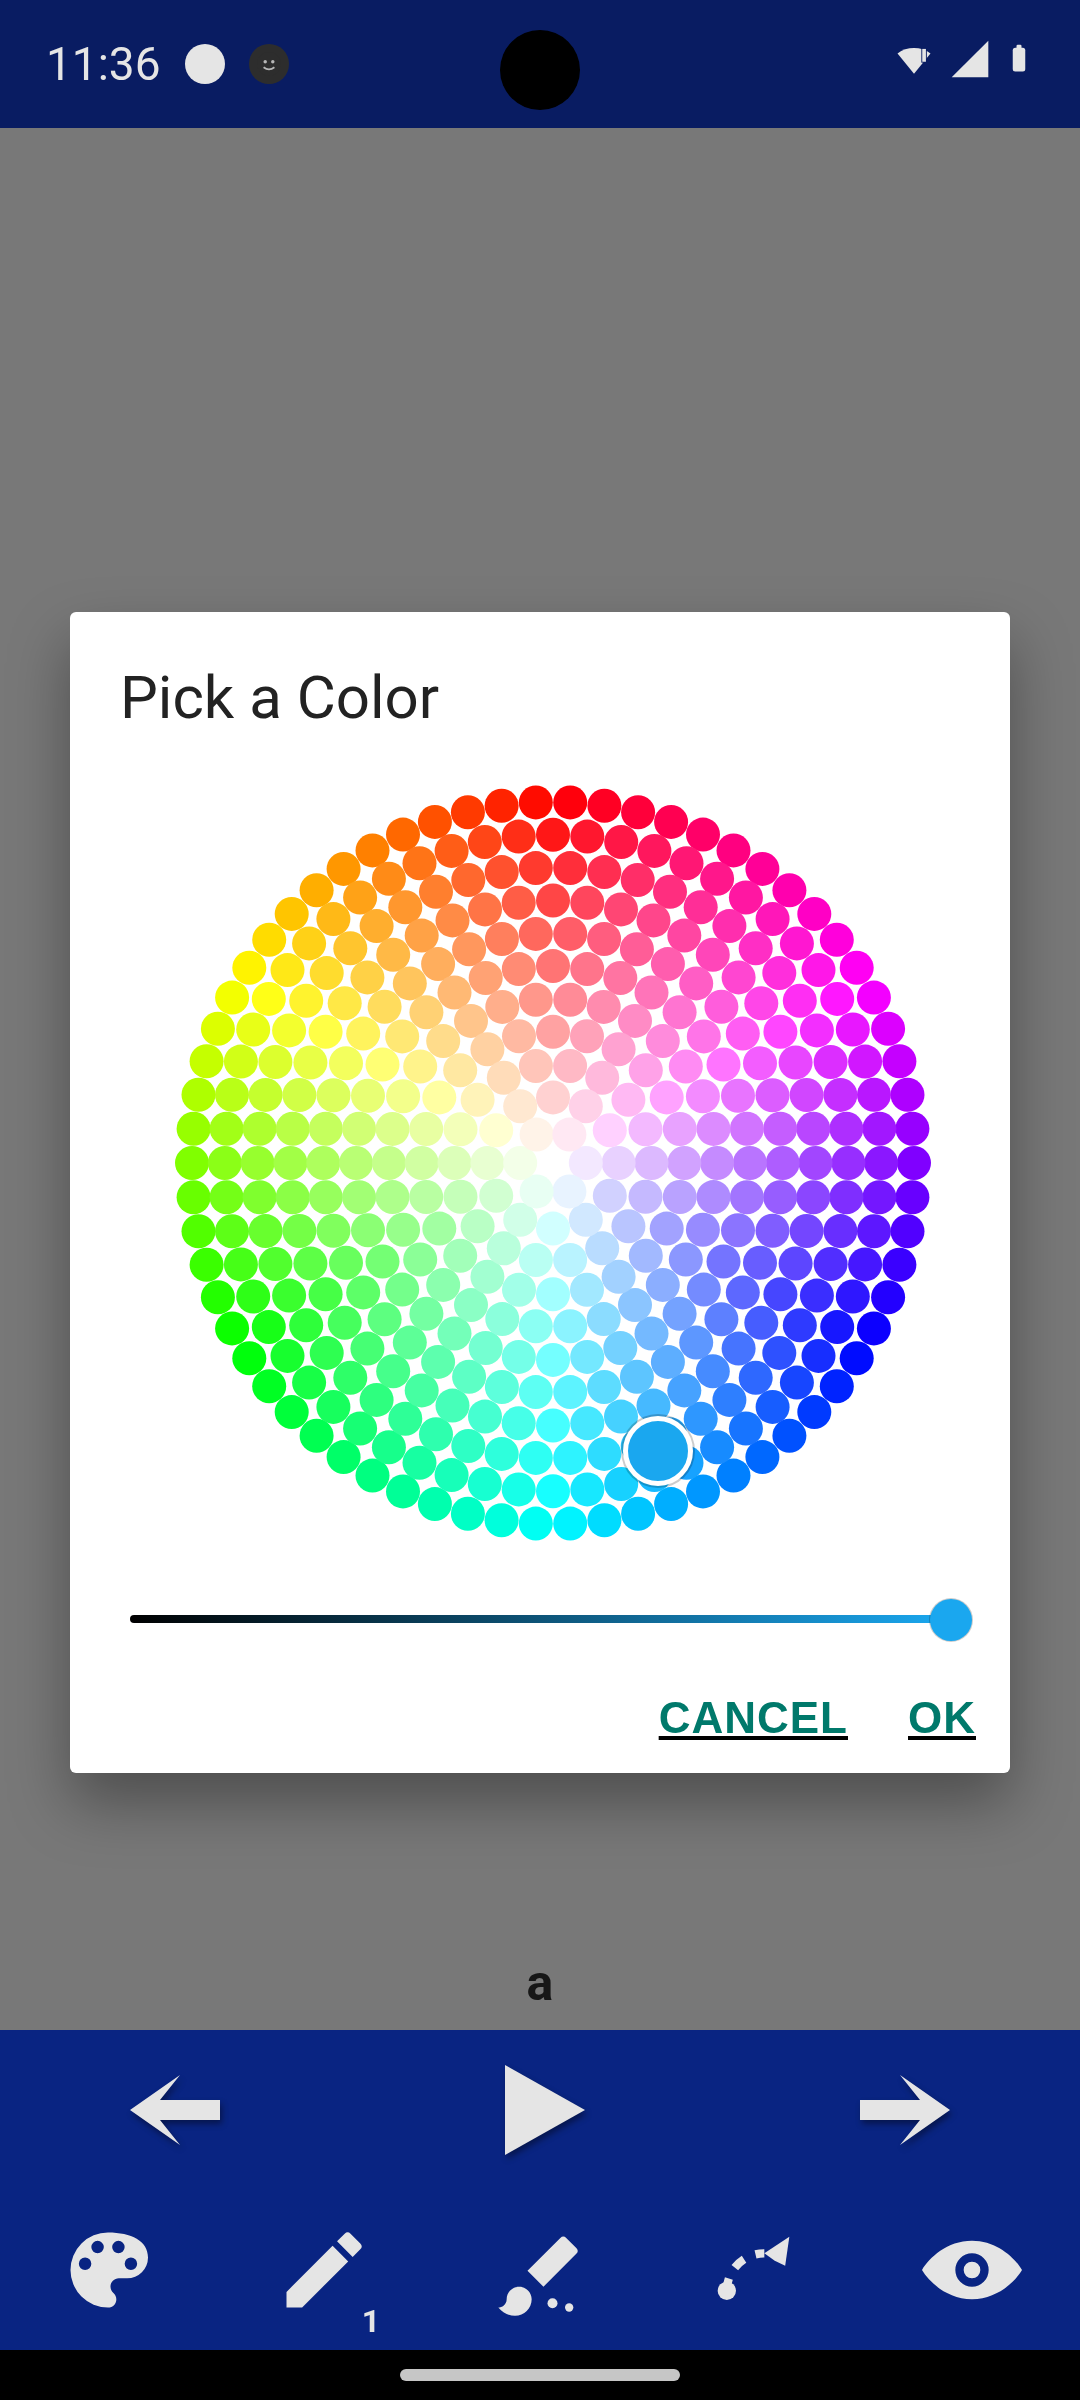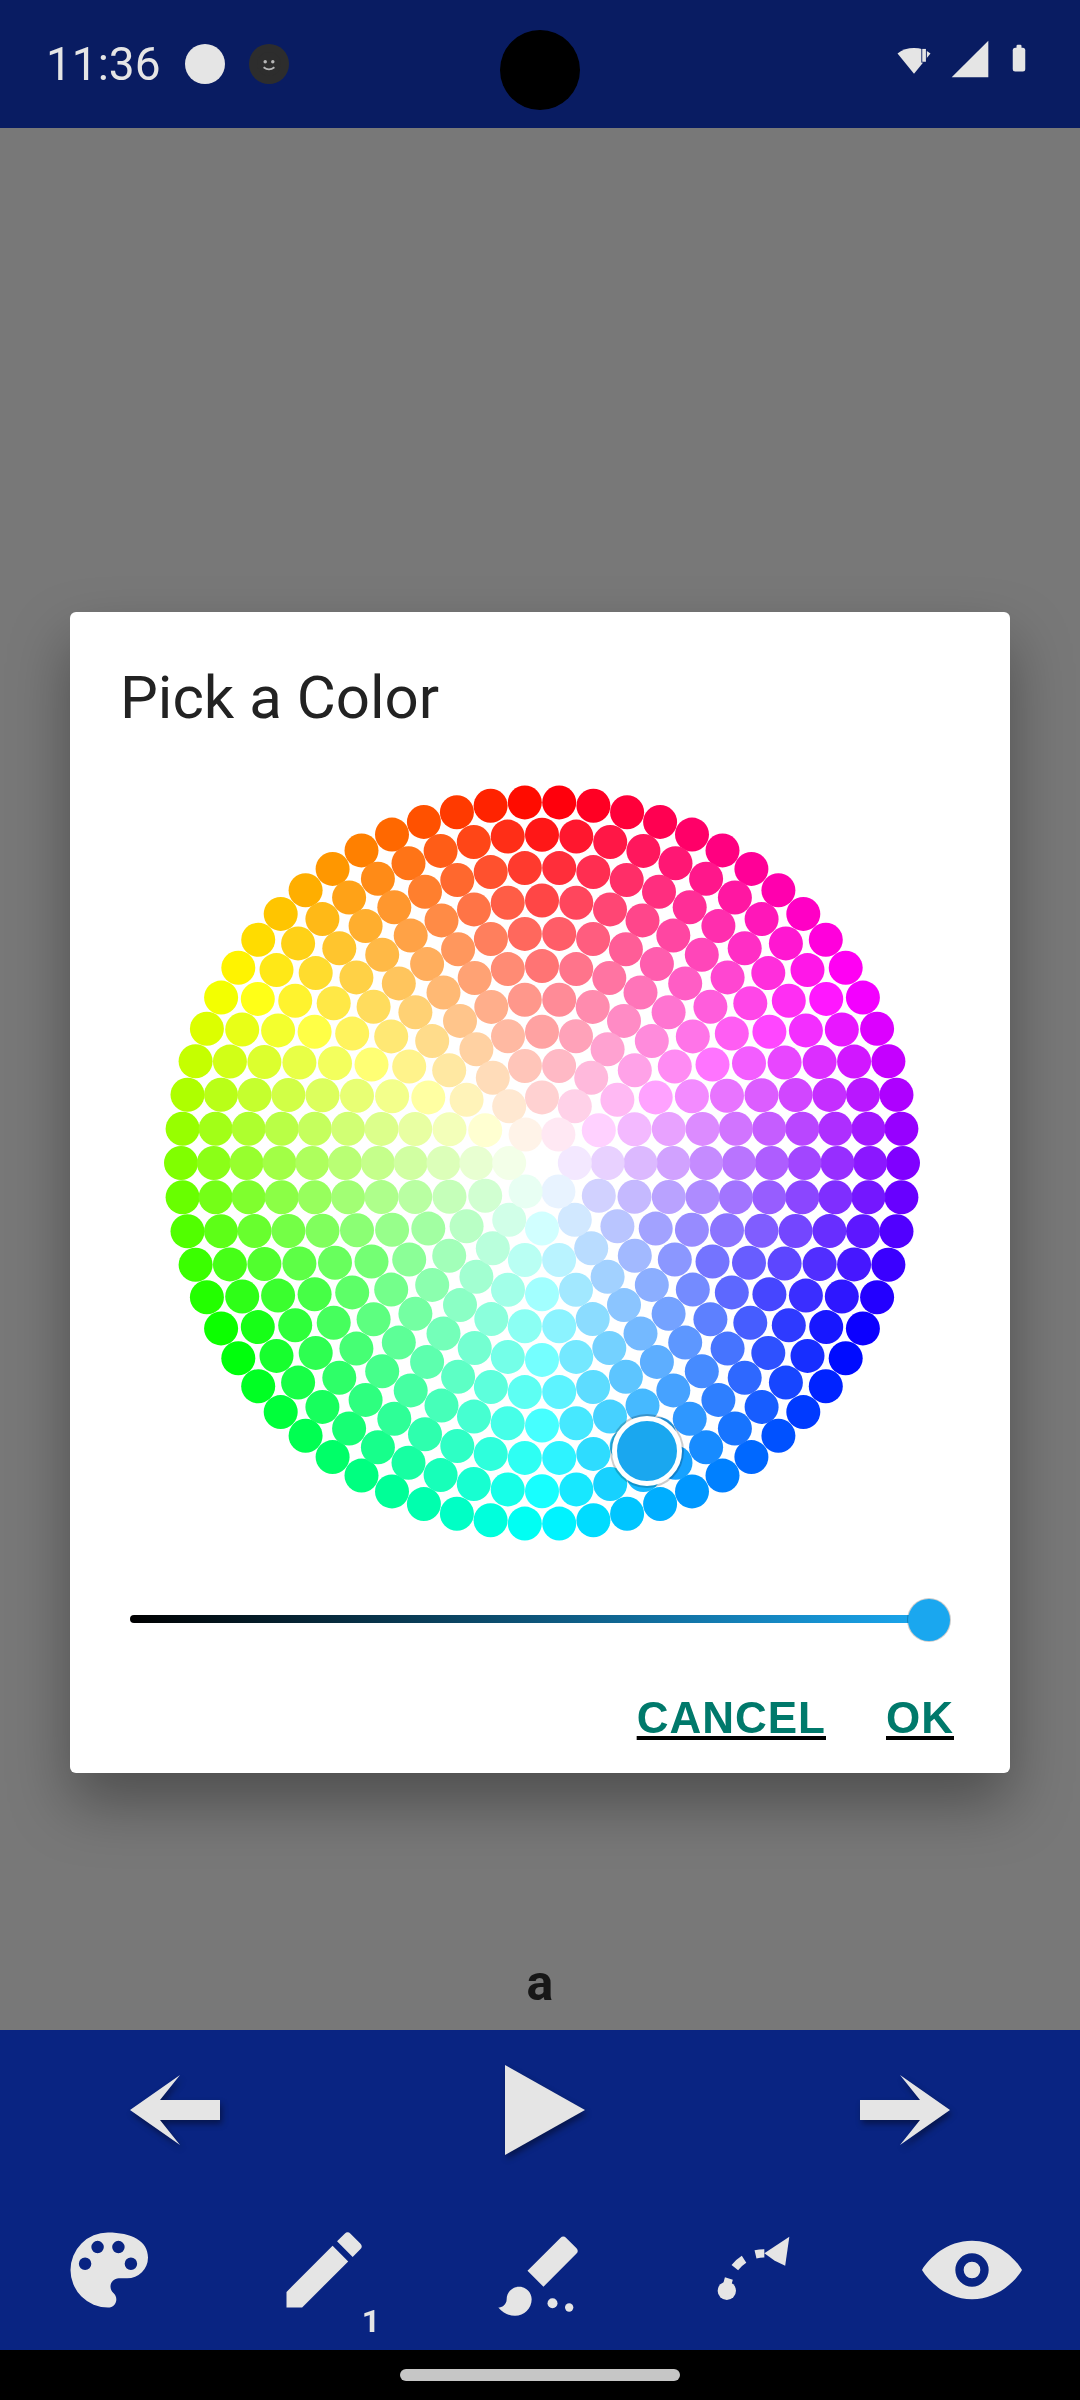--- a/index.html
+++ b/index.html
@@ -36,21 +36,21 @@
 
   
   .navbar { position:absolute; bottom:0; left:0; right:0; height:50px; background:#000; display:flex; align-items:center; justify-content:center; }
   .navpill { width:280px; height:12px; border-radius:6px; background:#ddd; }
 
   
   .scrim { position:absolute; inset:0; background:rgba(0,0,0,0.10); }
   .dialog {
     position:absolute; top:612px; left:70px; width:940px; background:#fff;
     border-radius:6px; box-shadow:0 30px 60px rgba(0,0,0,0.35);
-    padding: 50px 46px 30px 50px;
+    padding: 50px 24px 30px 50px;
   }
   .dialog-title { font-size:60px; font-weight:400; color:#222; margin-bottom:40px; }
   .wheel-wrap { display:flex; justify-content:center; }
   .wheel { position:relative; width:780px; height:780px; }
   .wheel svg { width:100%; height:100%; display:block; }
   .wheel-sel { position:absolute; width:70px; height:70px; border-radius:50%; background:#1aa7ef; border:5px solid #fff; box-shadow:0 0 0 2px rgba(0,0,0,0.2); transform:translate(-50%,-50%); }
 
   .slider { position:relative; margin:40px 10px 20px 10px; height:50px; }
   .slider-track { position:absolute; top:22px; left:0; right:30px; height:8px; border-radius:4px; background:linear-gradient(to right,#000000,#1aa7ef); }
   .slider-thumb { position:absolute; top:6px; width:42px; height:42px; border-radius:50%; background:#26c0ff; box-shadow:0 0 0 1px rgba(0,0,0,0.2); }

